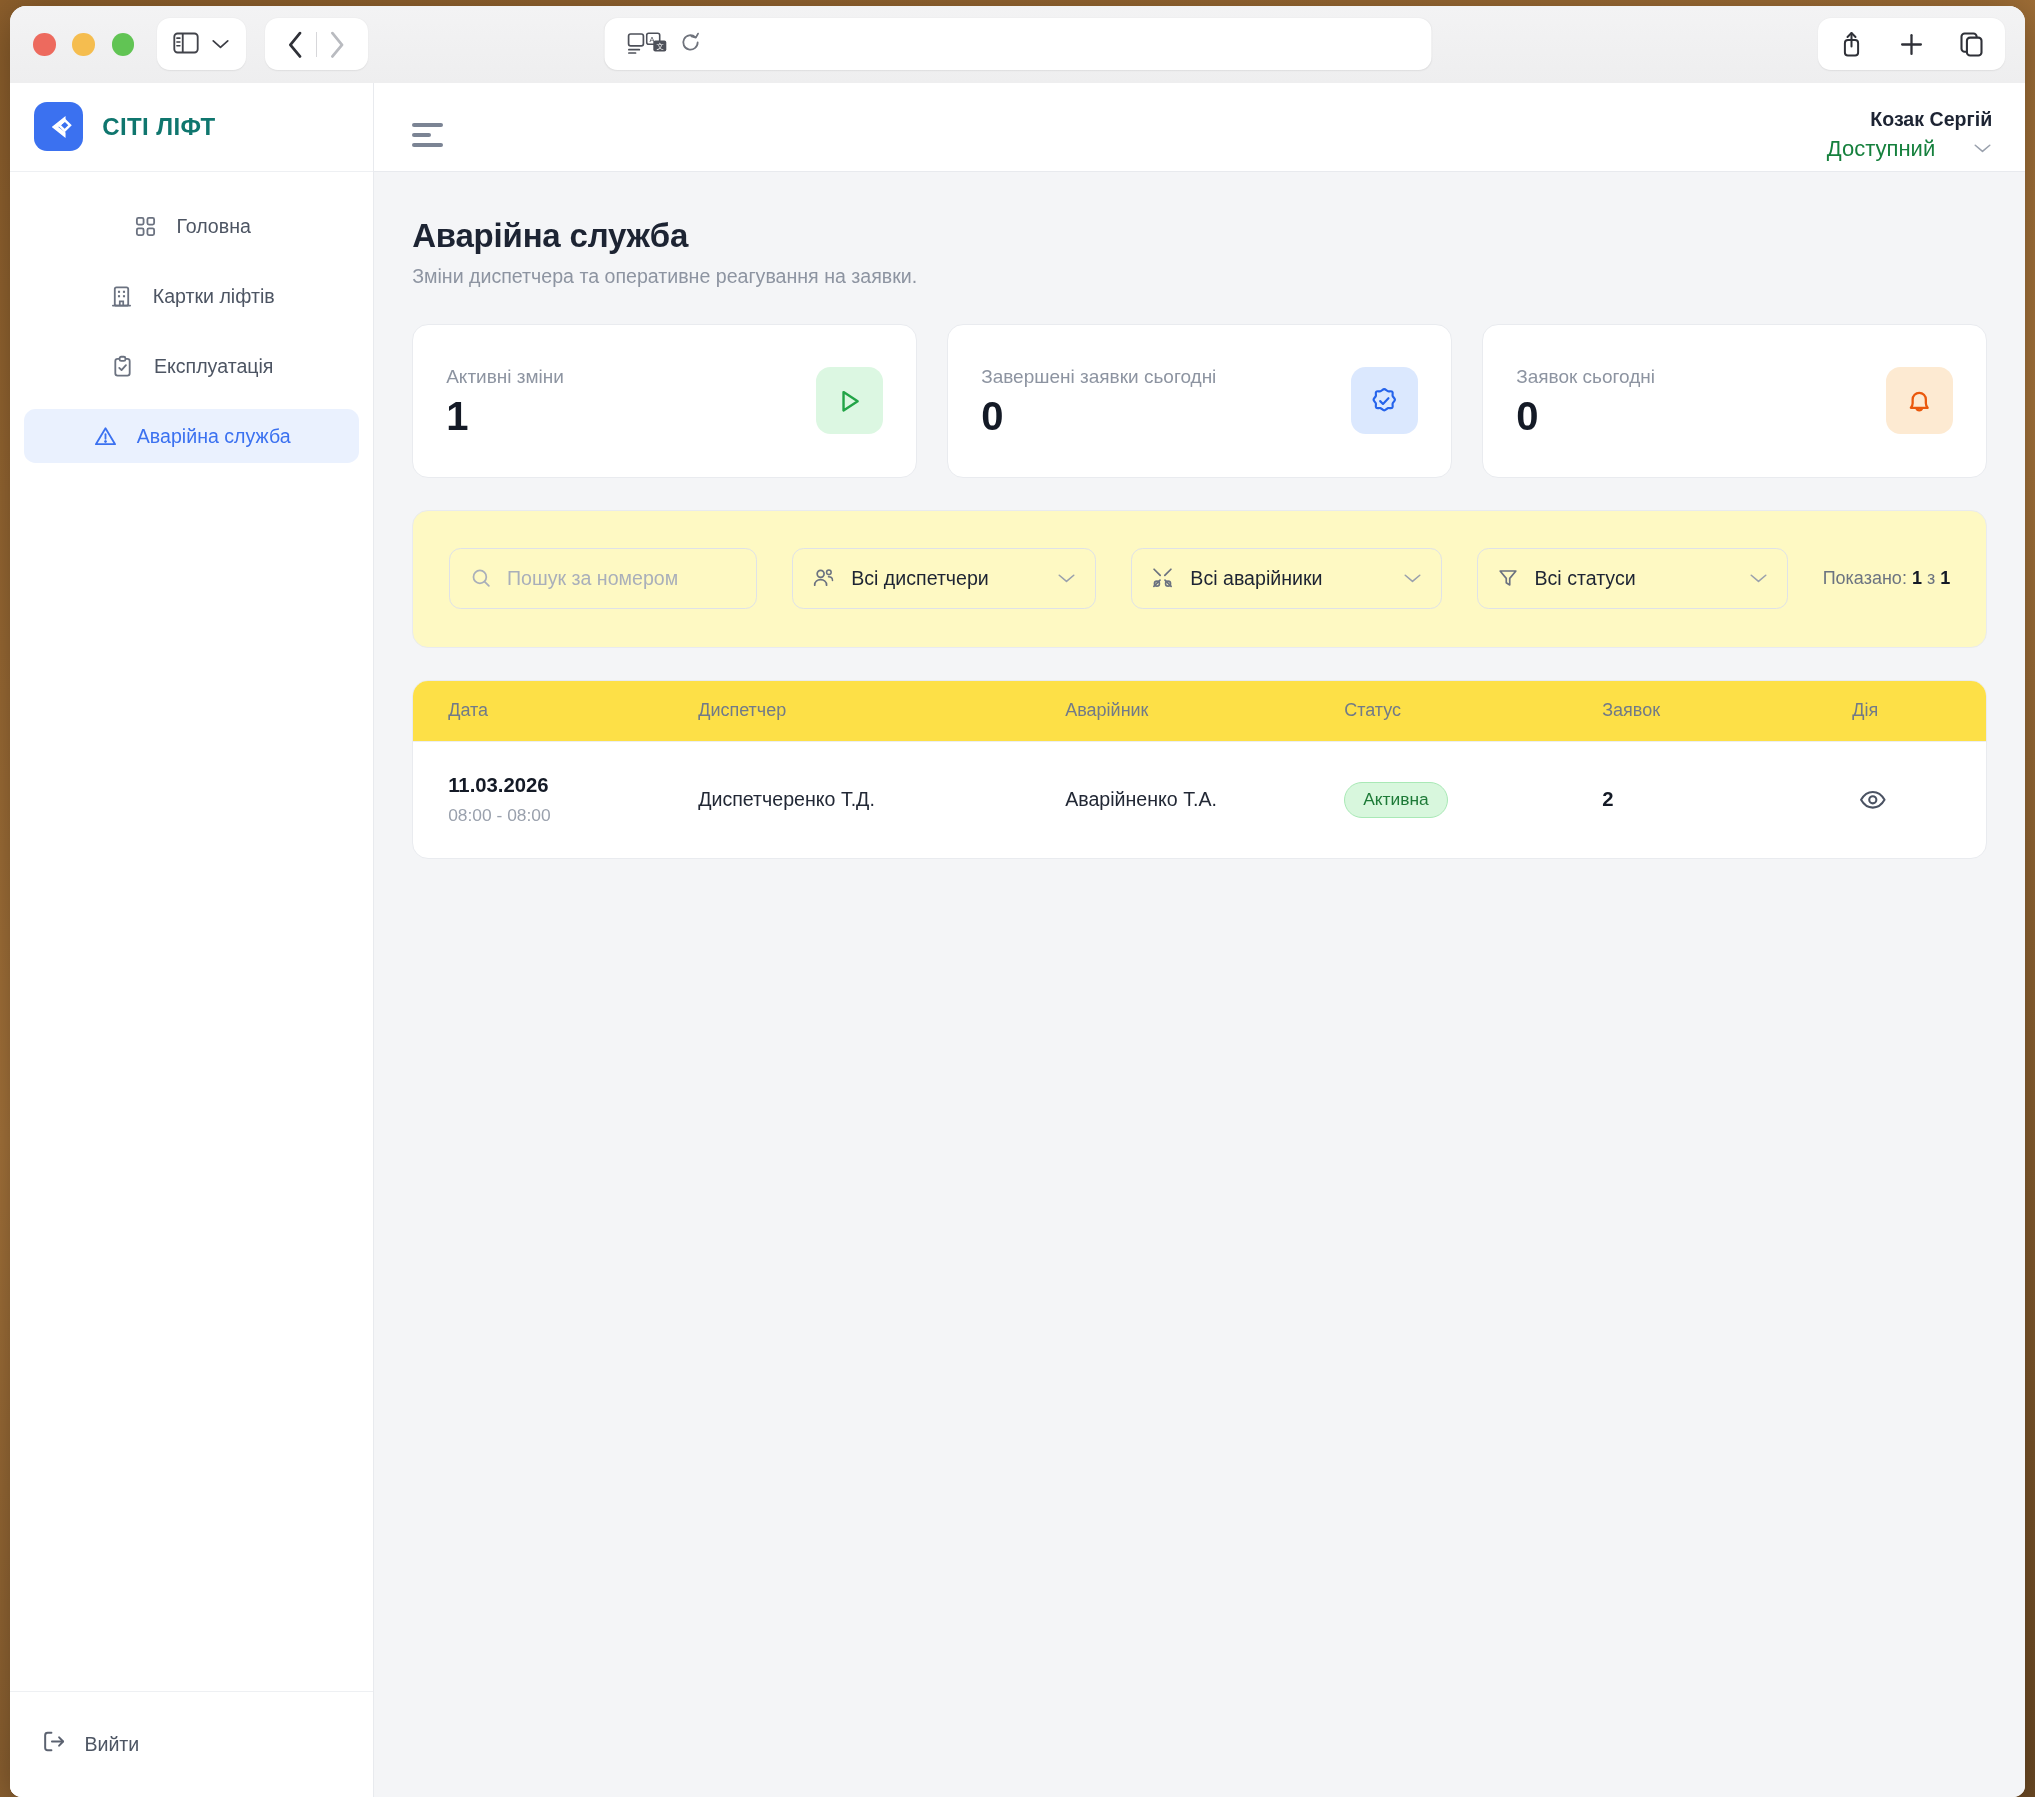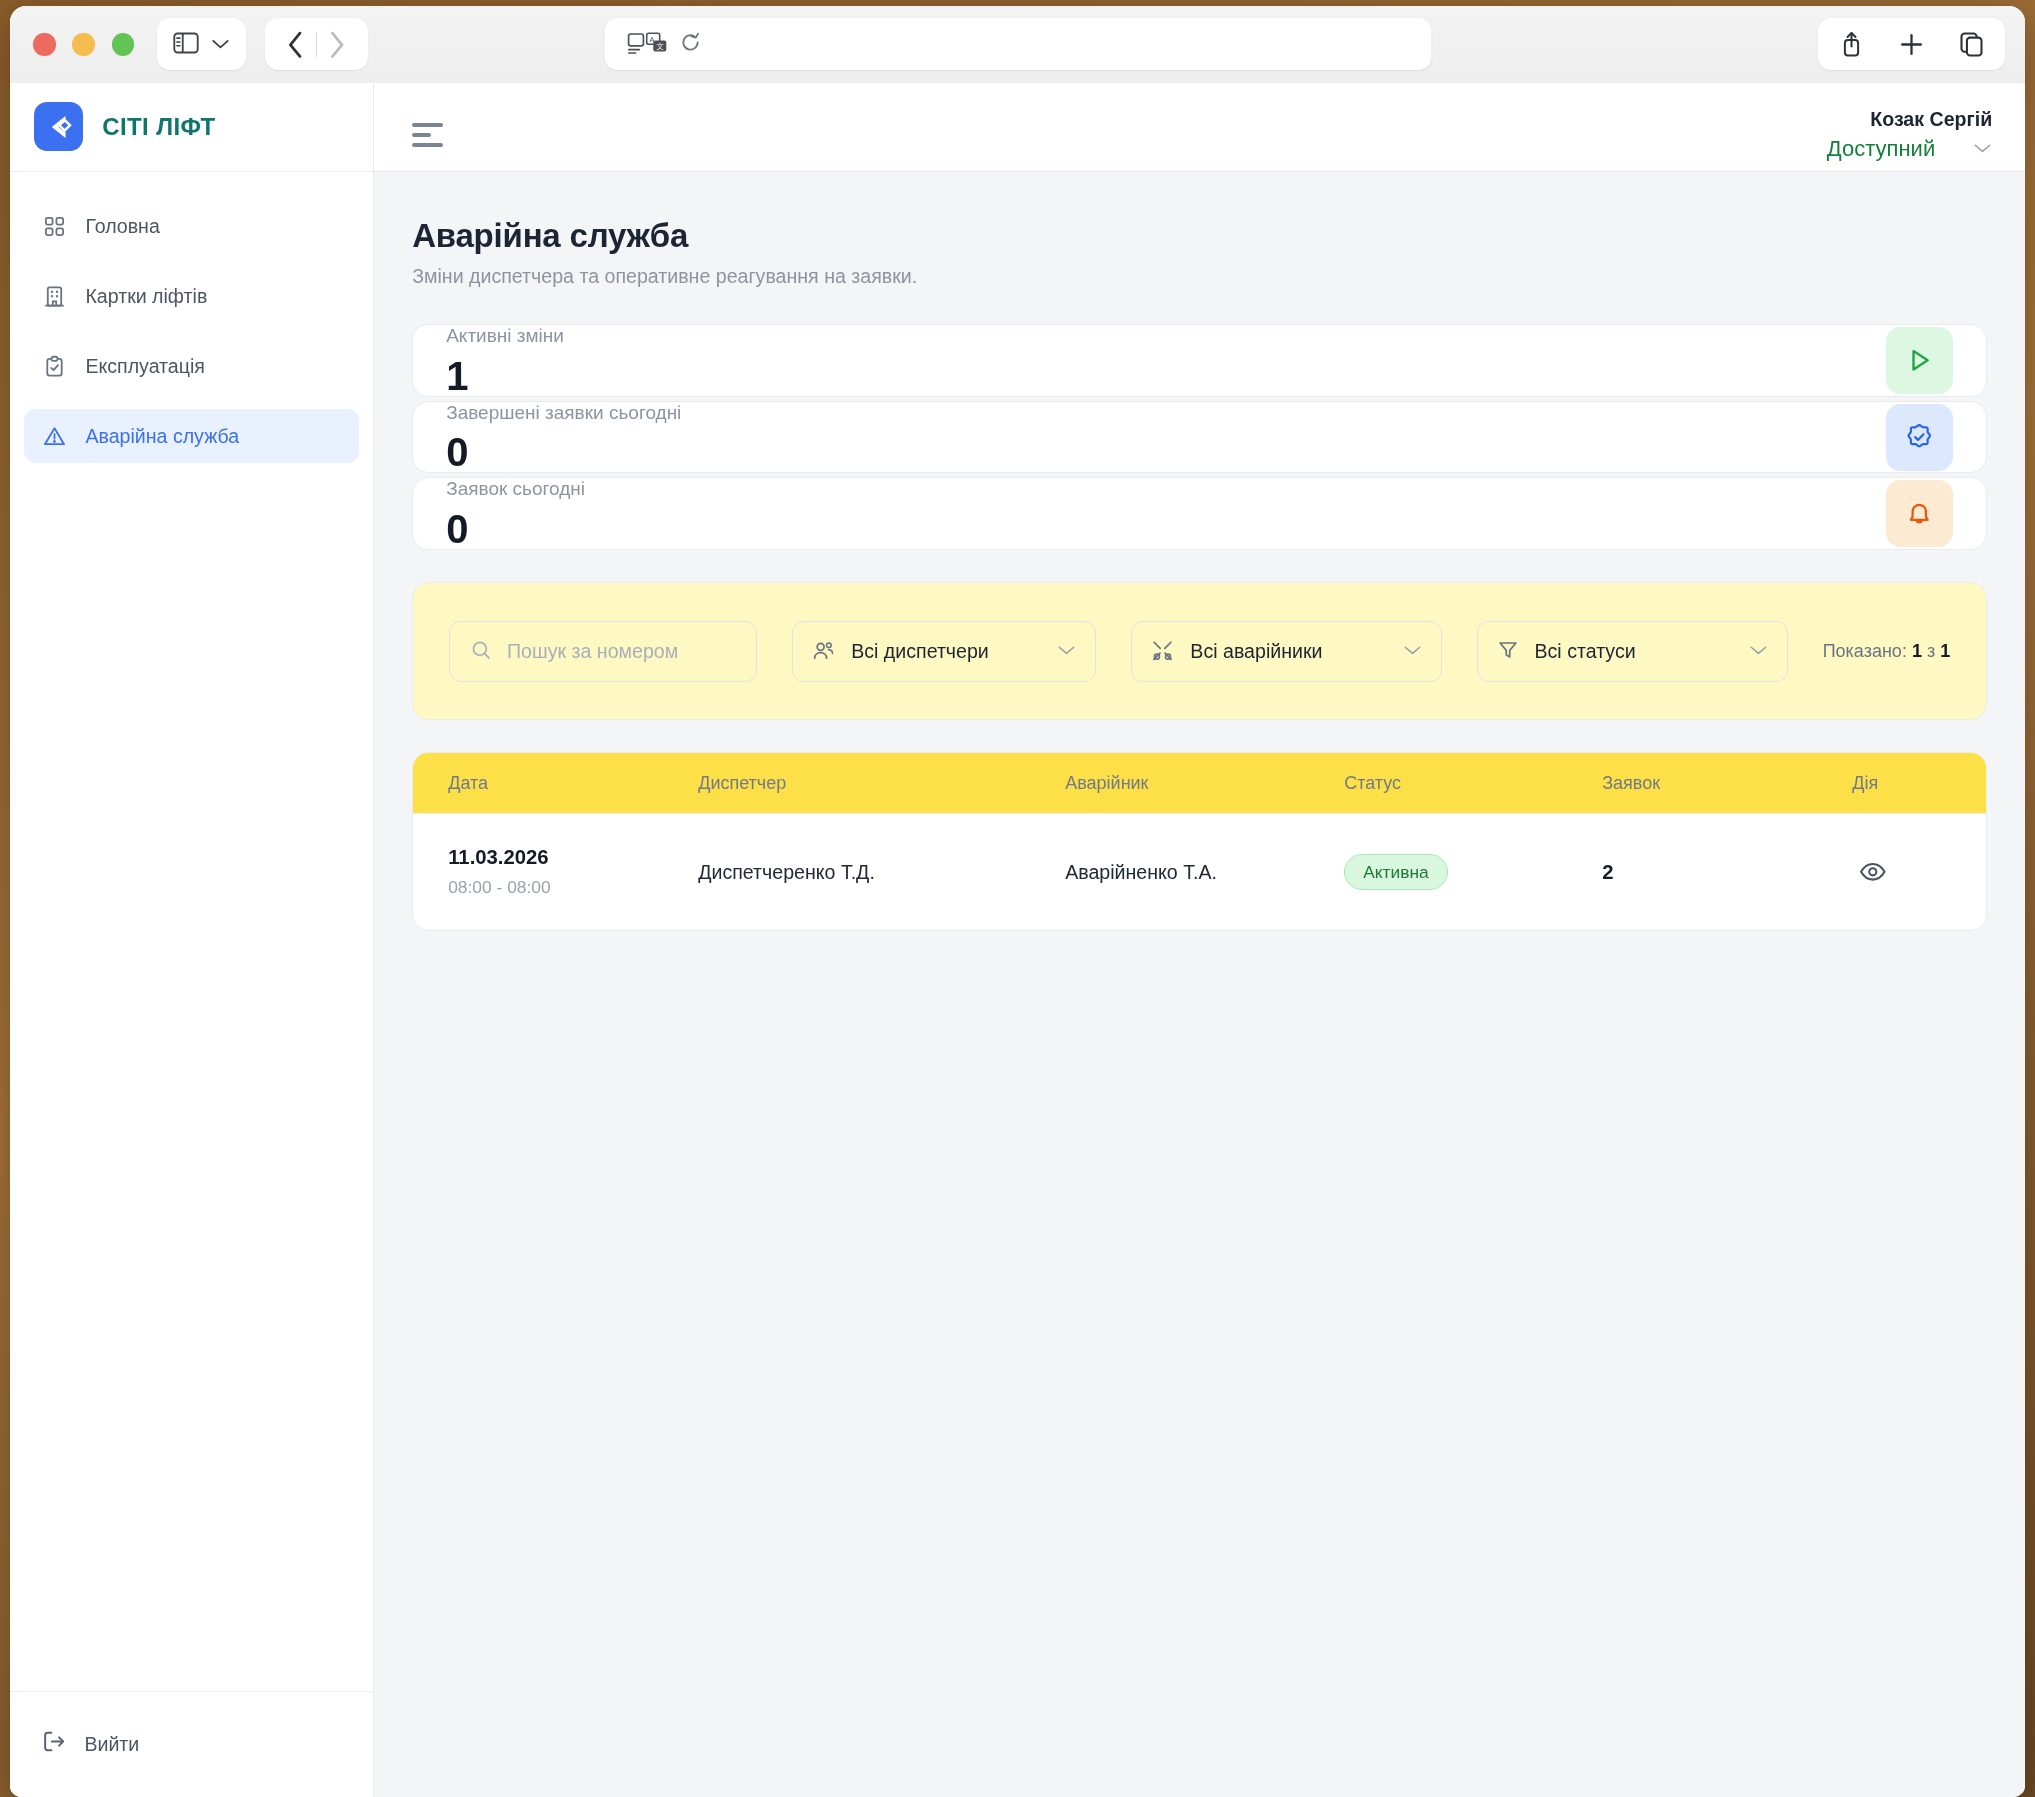--- a/index.html
+++ b/index.html
@@ -108,21 +108,21 @@
   .brand-name {
     font-size: 24px; font-weight: 700; color: #0f766e; letter-spacing: 0.4px;
   }
 
   .nav { padding: 27.6px 13.8px 0 13.8px; flex: 1; }
   .nav-item {
     display: flex; align-items: center; gap: 18px;
     height: 54px; padding: 0 17.4px;
     border-radius: 11.6px;
     margin-bottom: 16px;
-    color: #4d5563; font-size: 19.6px;
+    color: #4d5563; font-size: 19.6px; justify-content: center;
   }
   .nav-item .ic { width: 26px; height: 26px; display: flex; align-items: center; justify-content: center; flex-shrink: 0; }
   .nav-item.active { background: #eaf1fe; color: #3b71f0; }
   .nav-item.active .ic svg { stroke: #3b71f0; }
 
   .sidebar-footer {
     border-top: 0.7px solid #eef0f3;
     padding: 0 13.8px;
     height: 106px;
     display: flex; align-items: center;
@@ -153,21 +153,21 @@
   .user-name { font-size: 19.6px; font-weight: 700; color: #1d2433; line-height: 1.25; }
   .user-status-row { display: flex; align-items: center; justify-content: flex-end; gap: 38px; margin-top: 4.4px; }
   .user-status { font-size: 22px; color: #15803d; }
 
   .content { flex: 1; padding: 45px 38px 0 38px; overflow: hidden; }
 
   .page-title { font-size: 33px; font-weight: 700; color: #1d2433; letter-spacing: -0.2px; }
   .page-sub { font-size: 19.6px; color: #8d94a1; margin-top: 10.2px; }
 
   
-  .stats { display: flex; gap: 4px; margin-top: 36px; flex-direction: column; }
+  .stats { display: flex; gap: 30px; margin-top: 36px; }
   .stat-card {
     flex: 1;
     background: #ffffff;
     border: 0.7px solid #e9ebef;
     border-radius: 16px;
     height: 154px;
     padding: 0 33px;
     display: flex; align-items: center; justify-content: space-between;
   }
   .stat-label { font-size: 19px; color: #8d94a1; }

